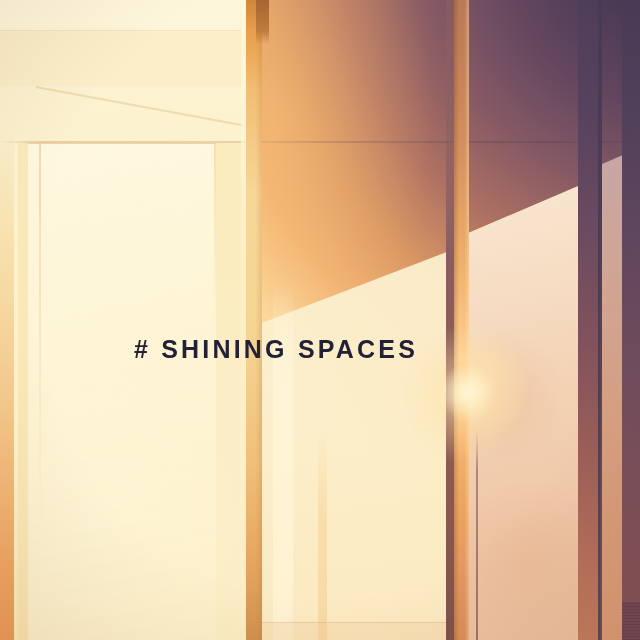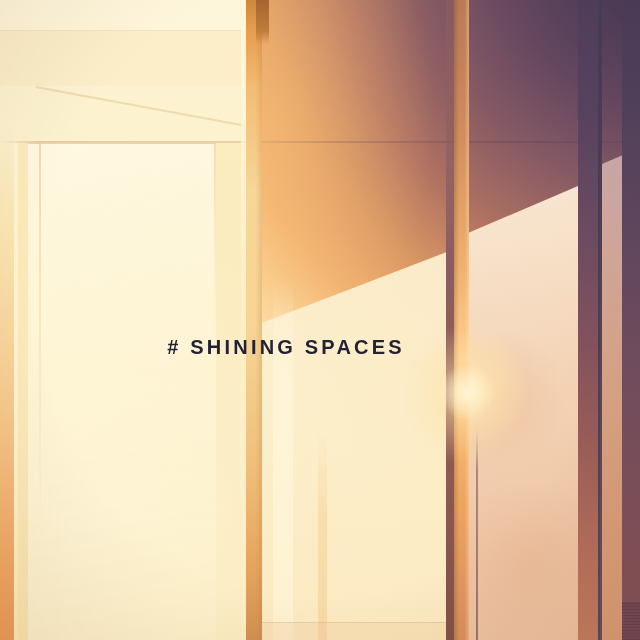--- a/index.html
+++ b/index.html
@@ -117,22 +117,22 @@
     background:linear-gradient(180deg, #46395a 0%, #50405c 18%, #5e465e 36%, #6d4b5e 54%,
       #784e5b 72%, #7f4f58 88%, #814f56 100%);}
   .corner-patch{left:622px;top:602px;width:18px;height:38px;z-index:5;
     background:
       repeating-linear-gradient(0deg, rgba(60,38,60,.25) 0 1px, transparent 1px 3px),
       rgba(86,55,78,.35);}
 
   
   .vignette{left:0;top:0;width:640px;height:640px;z-index:8;pointer-events:none;
     background:radial-gradient(ellipse at 50% 45%, rgba(0,0,0,0) 62%, rgba(120,70,40,.10) 100%);}
-  .title{left:16px;top:337px;width:540px;z-index:9;text-align:center;
-    font-size:20px;line-height:1;font-weight:bold;letter-spacing:3.2px;
+  .title{left:6px;top:337px;width:540px;z-index:9;text-align:center;
+    font-size:25px;line-height:1;font-weight:bold;letter-spacing:3.2px;
     color:var(--title_color,#232136);}
 </style>
 </head>
 <body>
 
 <div class="stage">
   <div class="base"></div>
 
   <div class="ceil-band-1"></div>
   <div class="ceil-band-2"></div>

